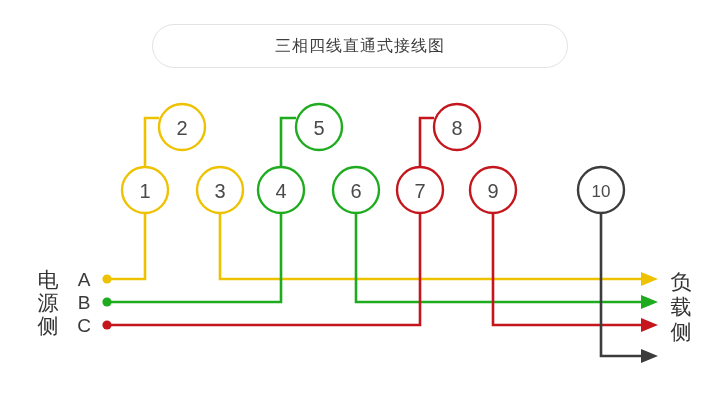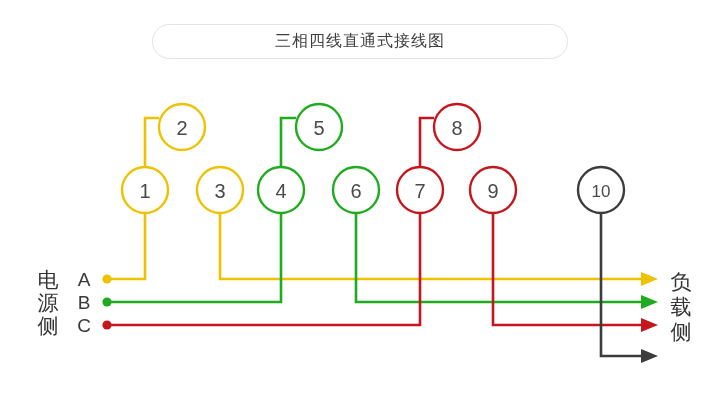--- a/index.html
+++ b/index.html
@@ -20,21 +20,21 @@
     left: 0;
     top: 0;
     width: 720px;
     height: 400px;
   }
   .title-pill {
     position: absolute;
     left: 152px;
     top: 24px;
     width: 416px;
-    height: 35px;
+    height: 44px;
     box-sizing: border-box;
     border: 1px solid #e3e3e3;
     border-radius: 24px;
     background: #ffffff;
     display: flex;
     align-items: center;
     justify-content: center;
   }
   .title-text {
     font-size: 16px;

